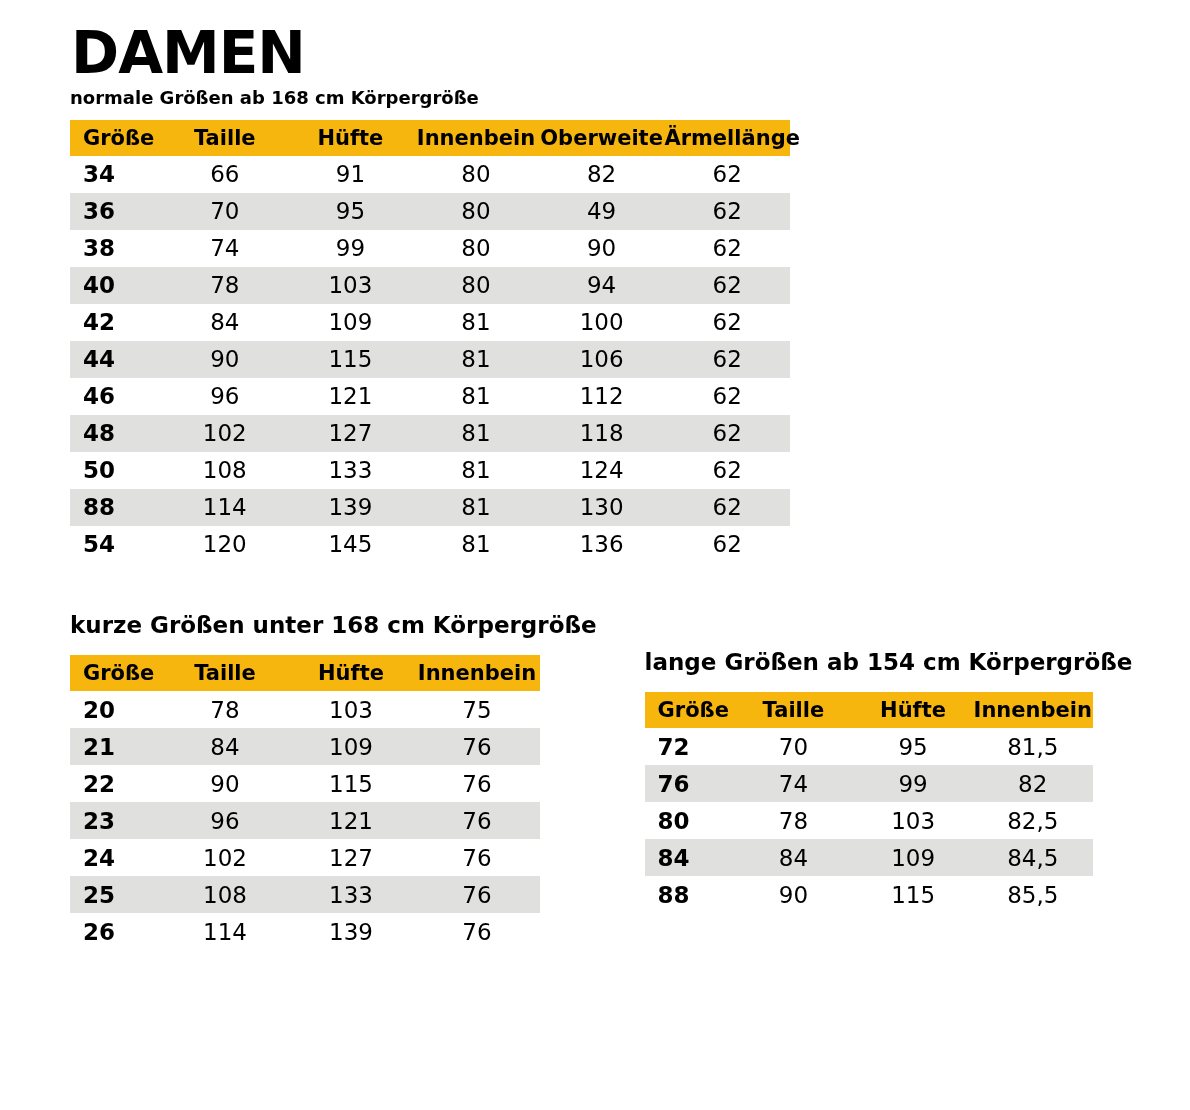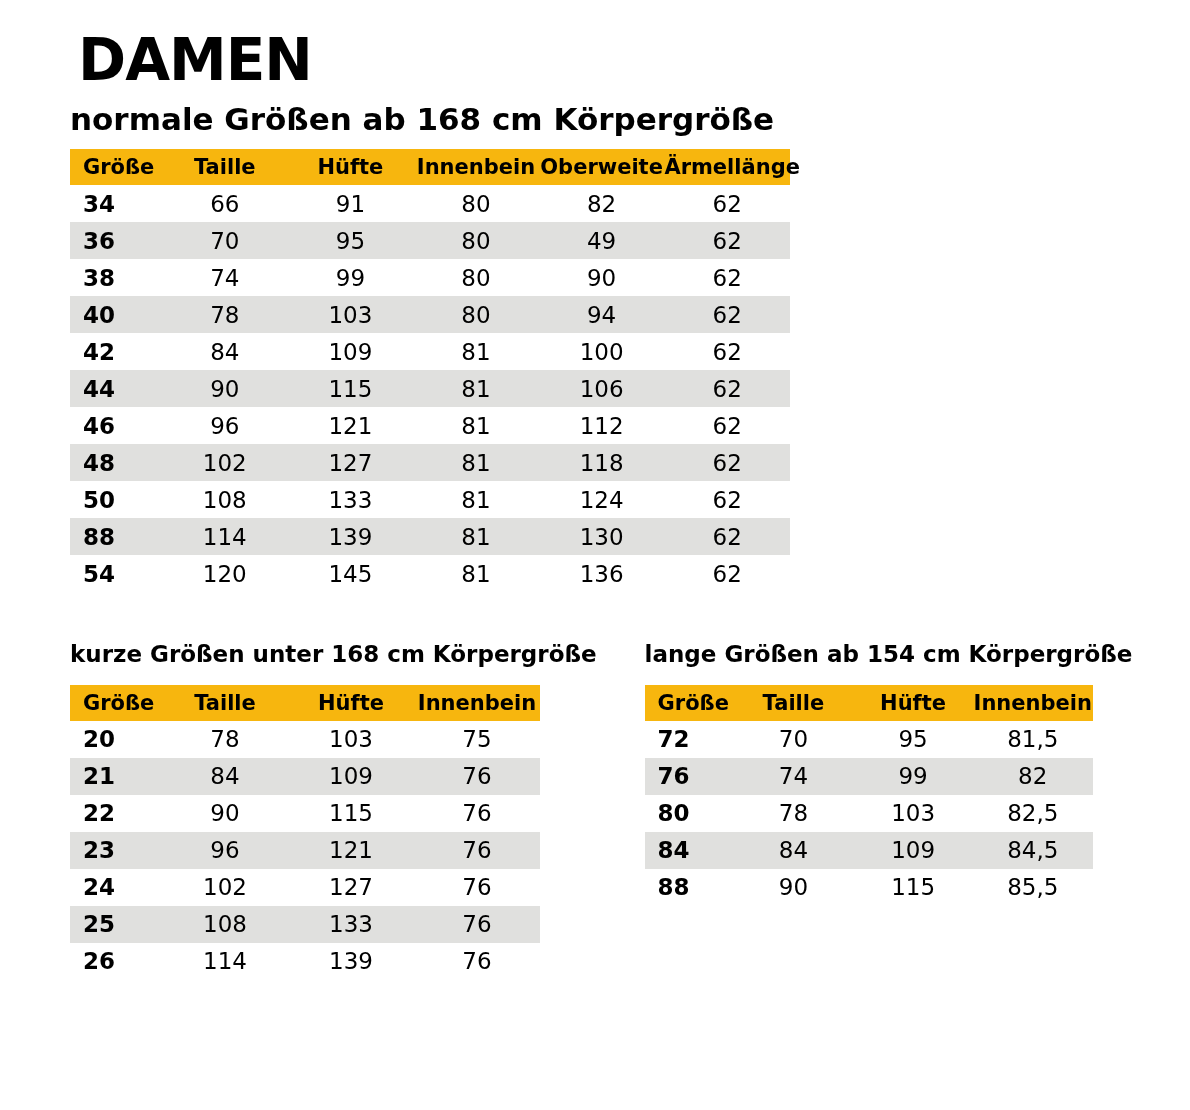--- a/index.html
+++ b/index.html
@@ -12,30 +12,30 @@
     width: 1190px;
     height: 1110px;
     box-sizing: border-box;
     background: #ffffff;
     overflow: hidden;
     padding: 20px 0 0 70px;
     font-family: "DejaVu Sans", "Liberation Sans", sans-serif;
     color: #000000;
   }
   h1.title {
-    margin: 8px;
+    margin: 1px;
     font-size: 58px;
     line-height: 1.12;
     font-weight: 900;
     letter-spacing: -1px;
     white-space: nowrap;
   }
   p.subtitle {
     margin: 0;
-    font-size: 31px;
+    font-size: 18px;
     line-height: 1.2;
     font-weight: 700;
     white-space: nowrap;
   }
   table.size-table {
     border-collapse: collapse;
     border-spacing: 0;
     table-layout: fixed;
   }
   table.main-table {
@@ -70,21 +70,21 @@
   }
   .size-table td:first-child { font-weight: 700; }
   .size-table tbody tr:nth-child(even) { background: var(--stripe-bg, #E0E0DE); }
 
   .main-table  th:first-child, .main-table  td:first-child { width: 79px; }
   .short-table th:first-child, .short-table td:first-child { width: 79px; }
   .long-table  th:first-child, .long-table  td:first-child { width: 76px; }
 
   .bottom-row {
     display: flex;
-    align-items: flex-start;
+    align-items: center;
     margin-top: 49px;
     gap: 48px;
   }
   .table-block h2 {
     margin: 0 0 16px 0;
     font-size: 23px;
     line-height: 1.2;
     font-weight: 700;
     white-space: nowrap;
   }

